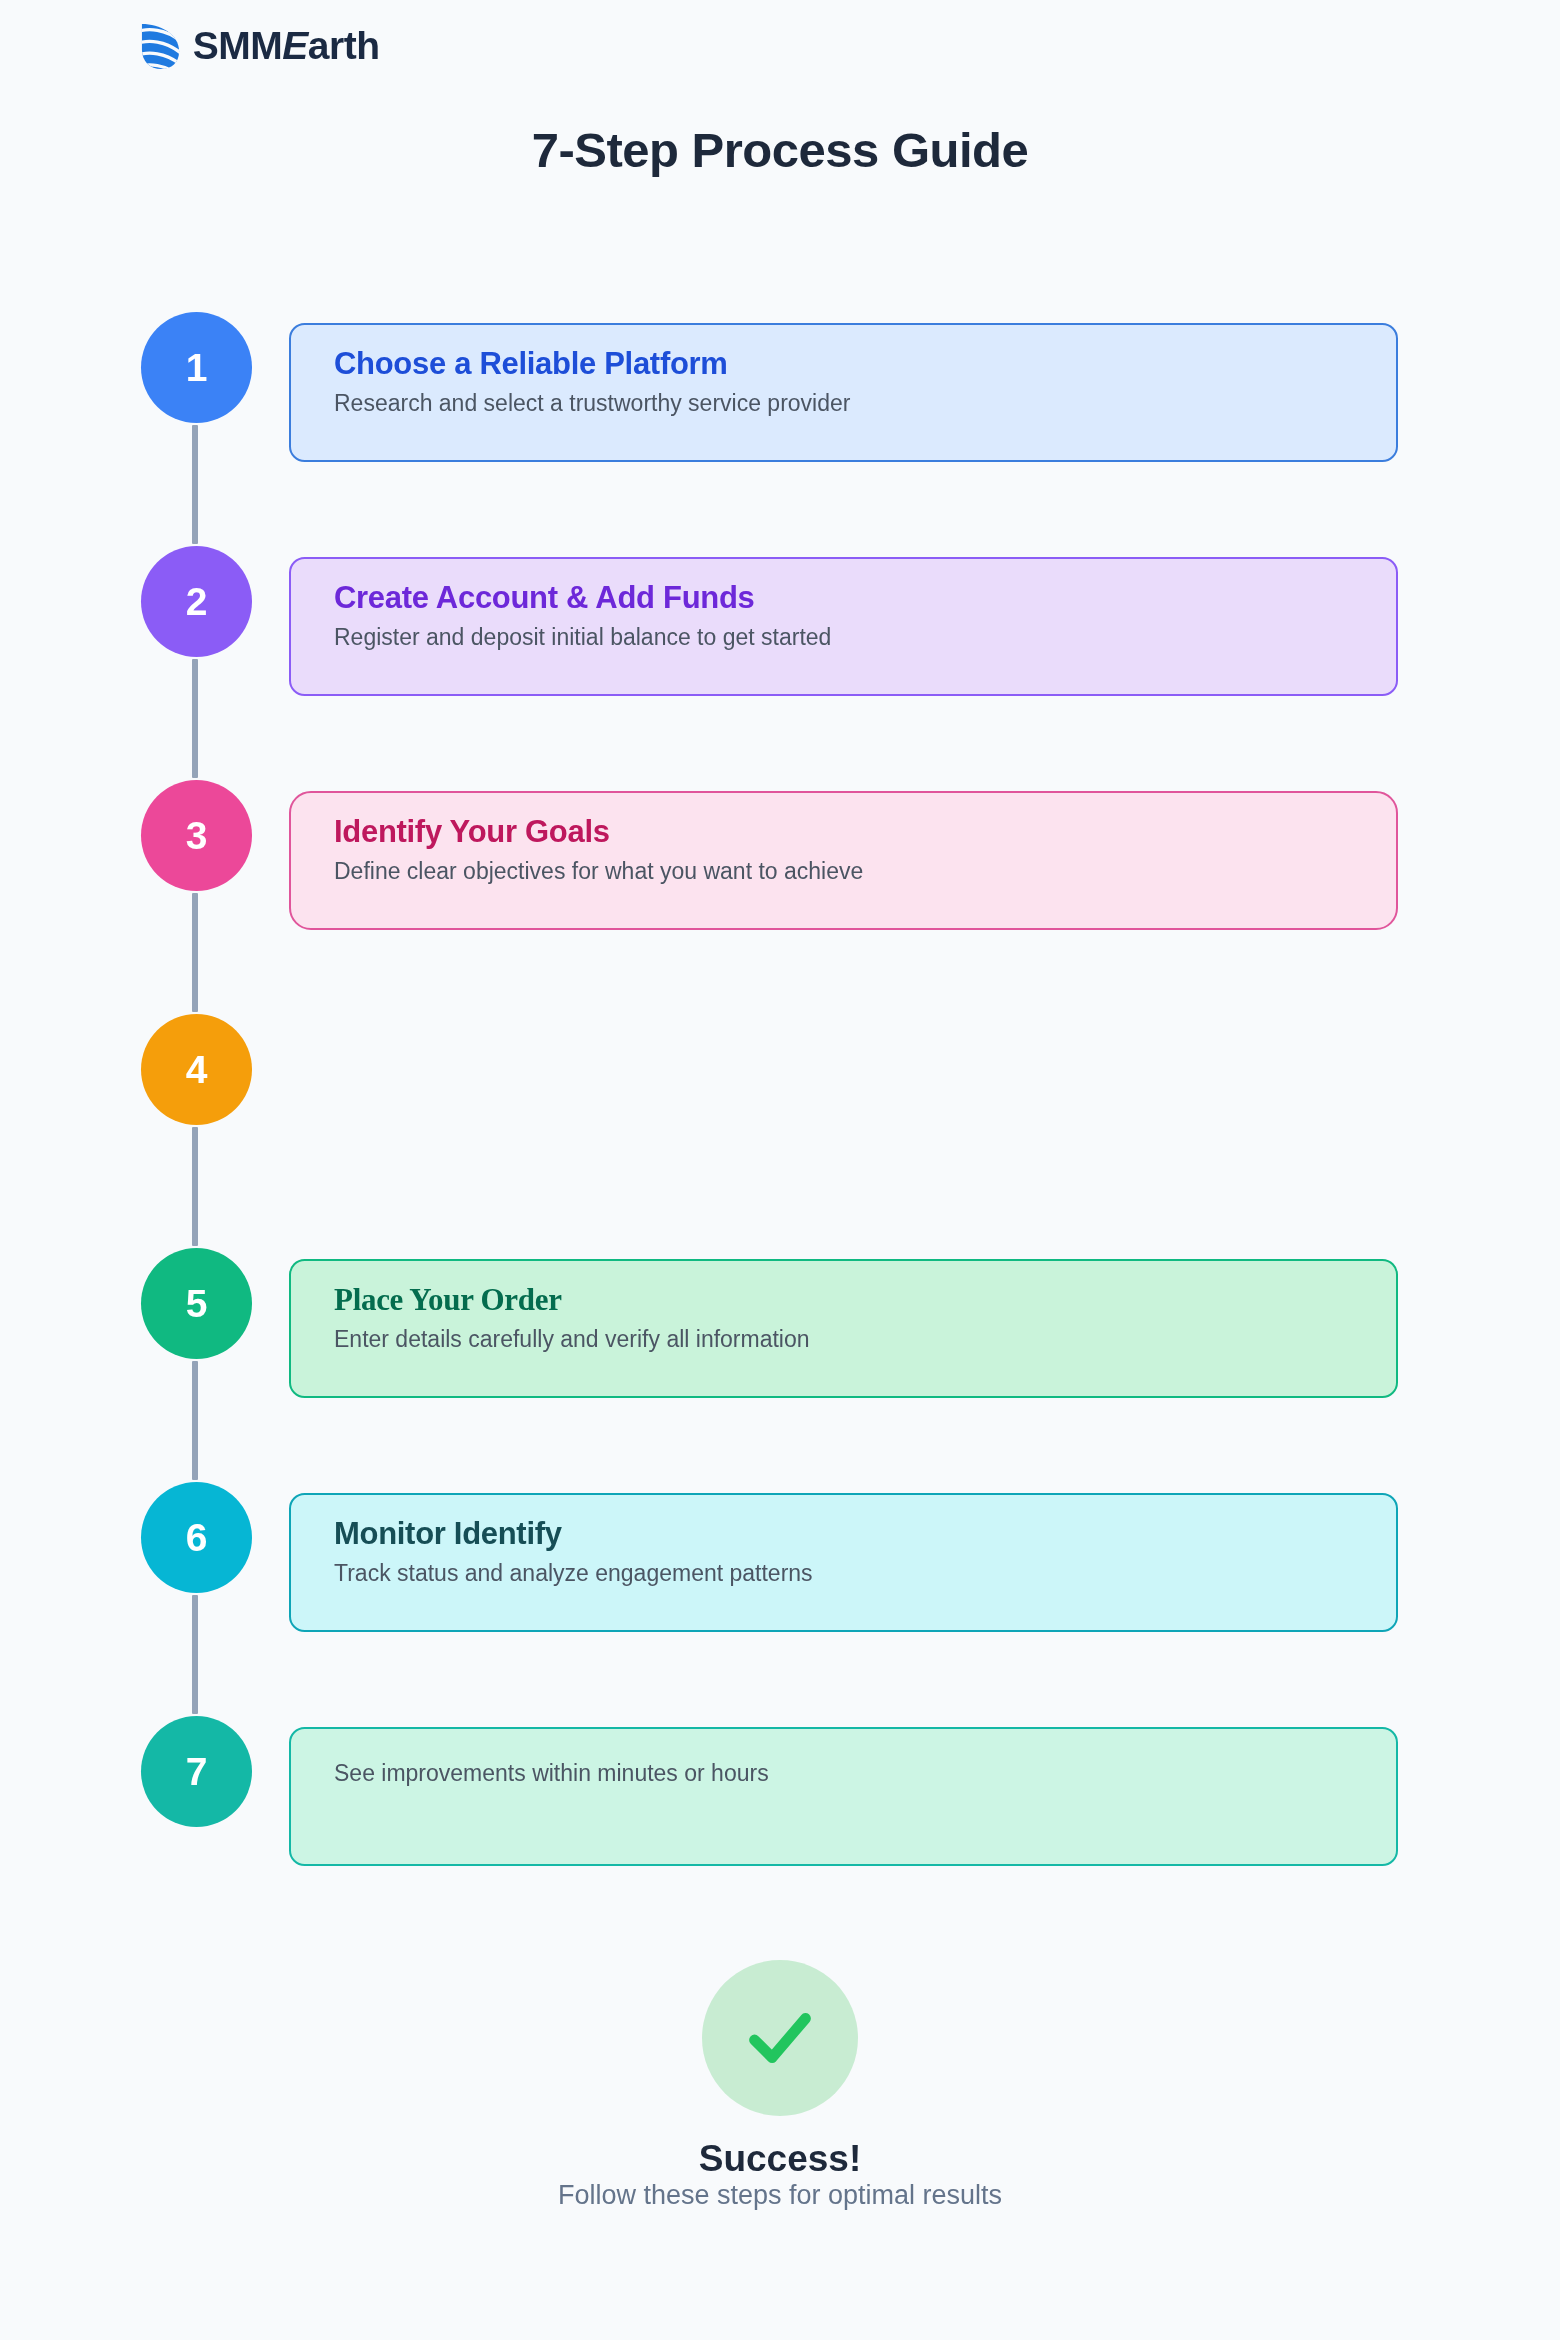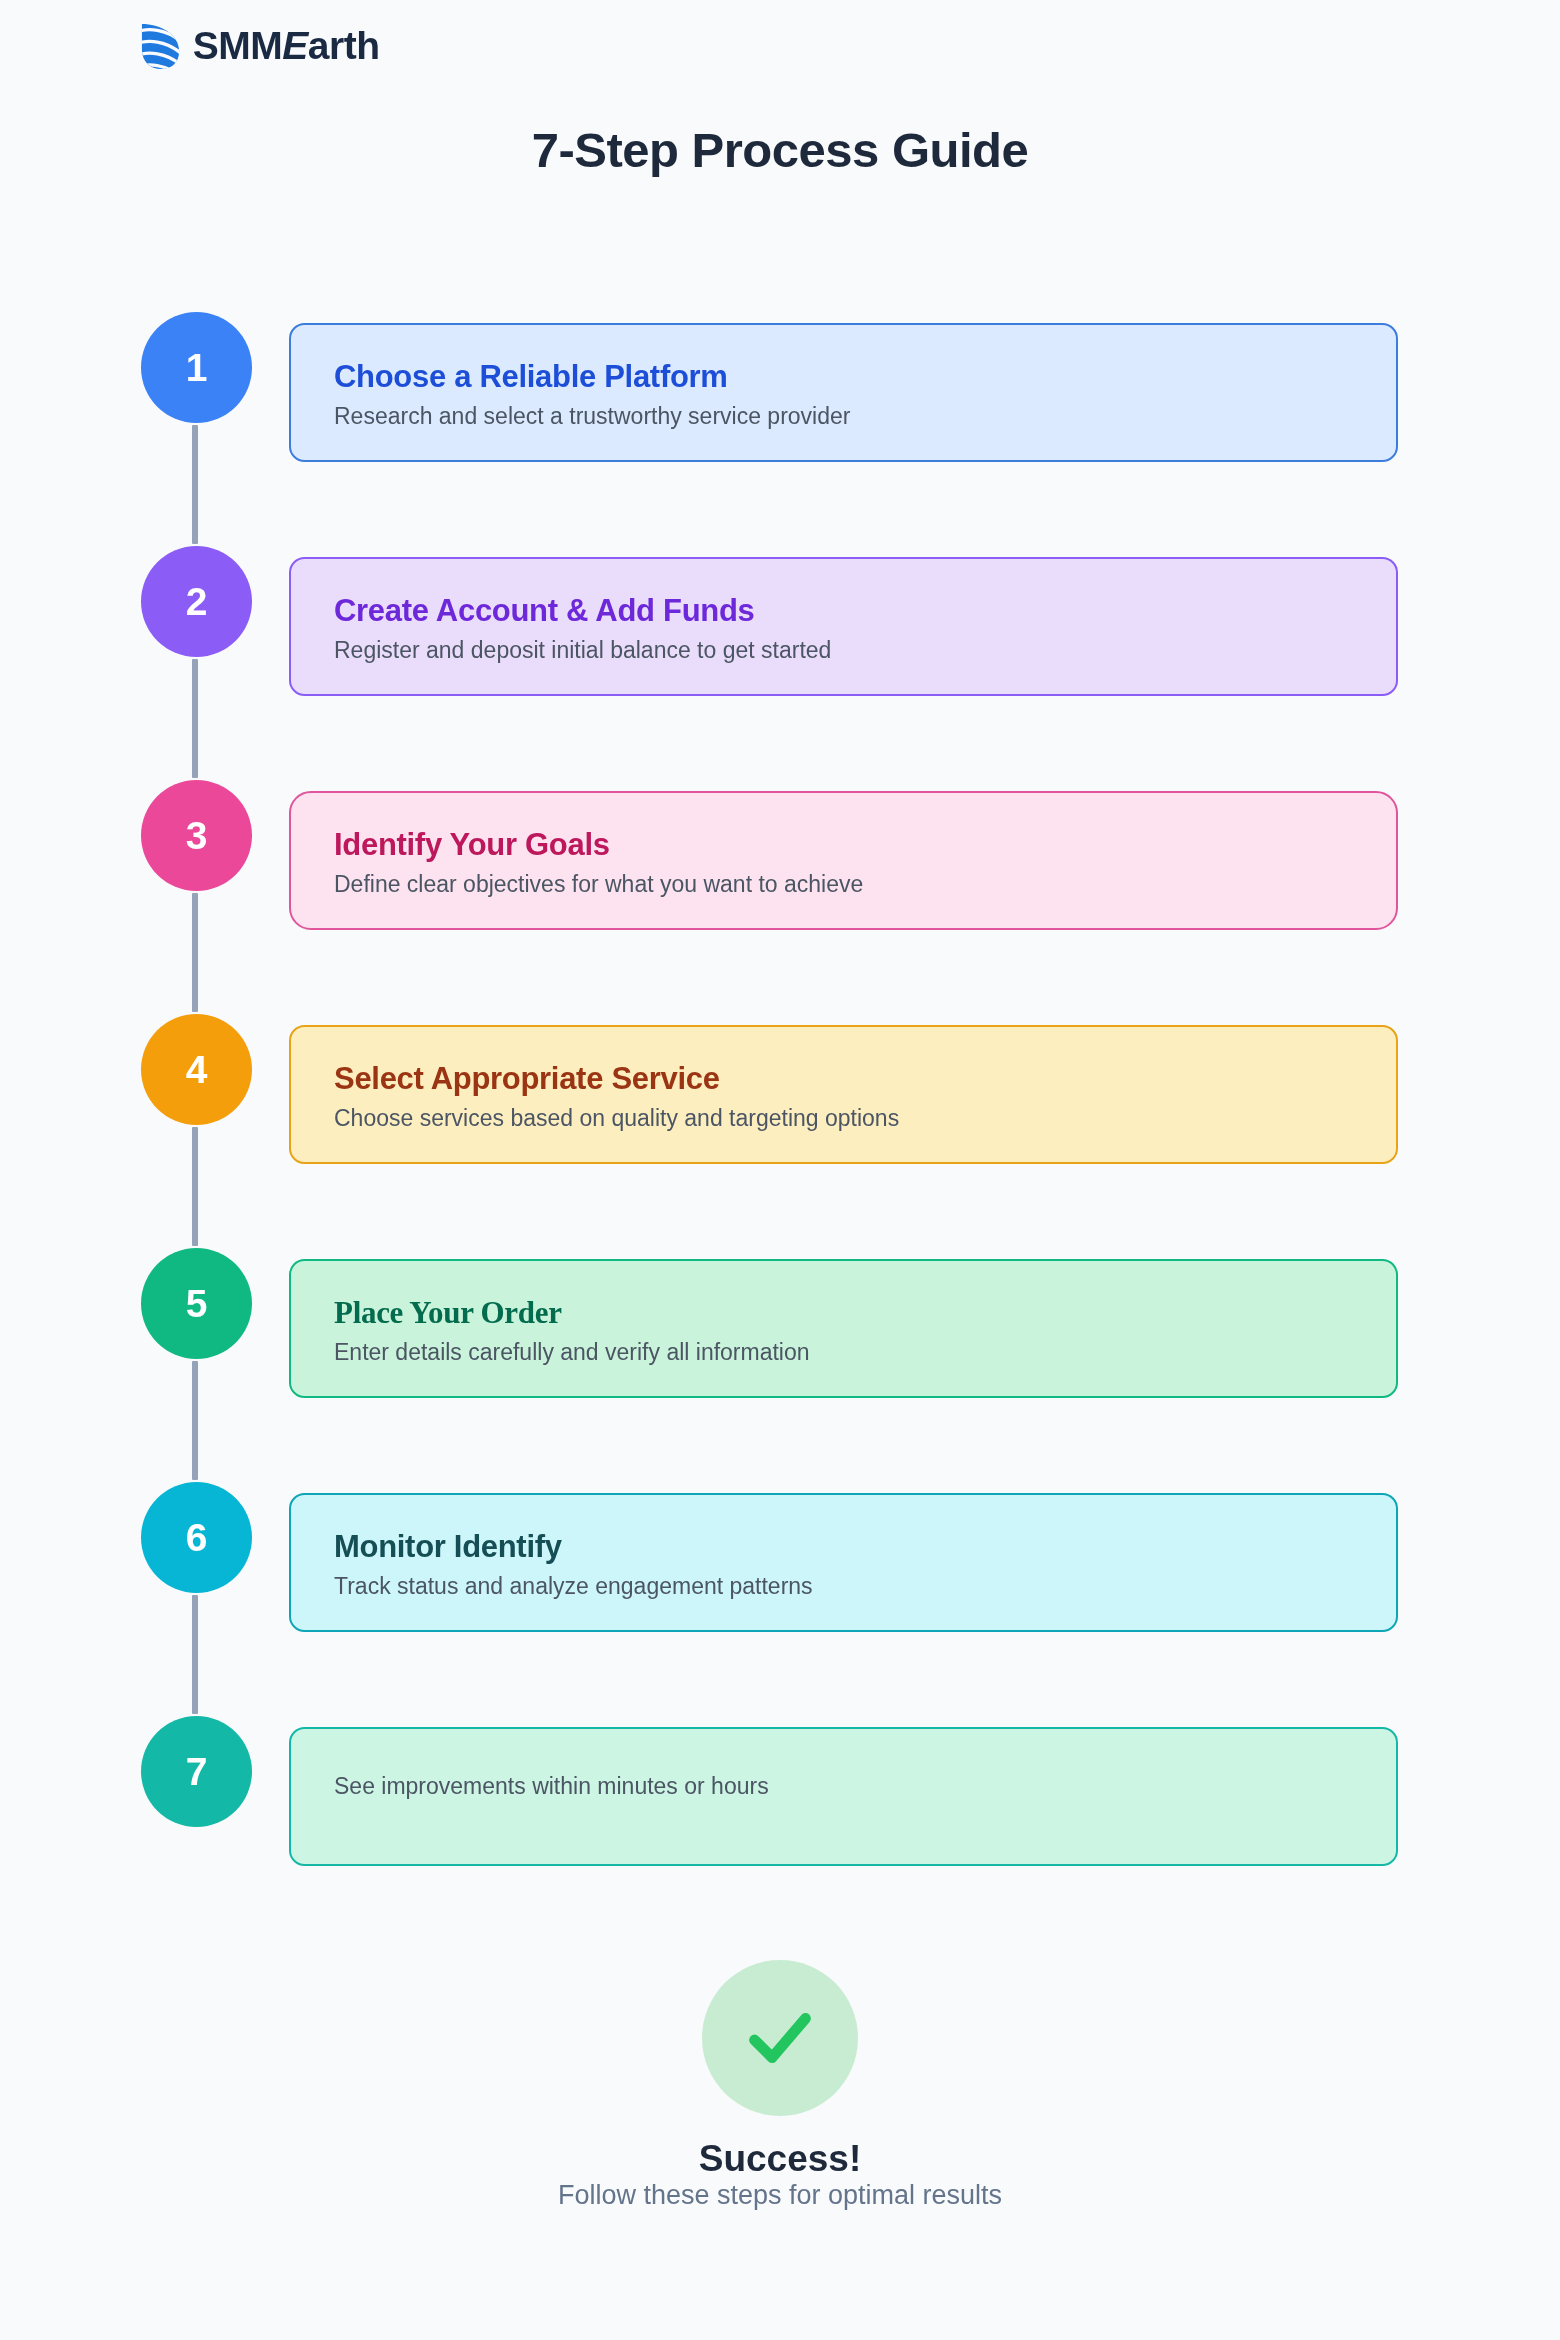--- a/index.html
+++ b/index.html
@@ -58,21 +58,21 @@
     color:#ffffff;
     font-size:39px; font-weight:bold;
     line-height:1;
   }
   .card {
     position:absolute;
     left:289px; top:12.7px;
     width:1109px; height:139px;
     border-radius:15.6px;
     border-style:solid; border-width:2.9px;
-    padding:35px 0 0 43px;
+    padding:22px 0 0 43px;
   }
   .card-title {
     font-size:31px; font-weight:bold;
     line-height:1.1;
     letter-spacing:-0.3px;
   }
   .card-desc {
     margin-top:9px;
     font-size:23px;
     color:#4b5563;
@@ -147,24 +147,20 @@
       <div class="connector" style="background: rgb(148, 163, 184);"></div>
       <div class="bubble" style="background: rgb(236, 72, 153);">3</div>
       <div class="card" style="background: rgb(252, 227, 239); border-color: rgb(224, 85, 155); border-radius: 22px;">
         <div class="card-title" style="color: rgb(190, 24, 93);">Identify Your Goals</div>
         <div class="card-desc" style="color: rgb(75, 85, 99);">Define clear objectives for what you want to achieve</div>
       </div>
     </div>
     <div class="step">
       <div class="connector" style="background: rgb(148, 163, 184);"></div>
       <div class="bubble" style="background: rgb(245, 158, 11);">4</div>
-      <div class="card" style="background: rgb(253, 238, 192); border-color: rgb(232, 163, 23);">
-        <div class="card-title" style="color: rgb(154, 52, 18);">Select Appropriate Service</div>
-        <div class="card-desc" style="color: rgb(75, 85, 99);">Choose services based on quality and targeting options</div>
-      </div>
     </div>
     <div class="step">
       <div class="connector" style="background: rgb(148, 163, 184);"></div>
       <div class="bubble" style="background: rgb(16, 185, 129);">5</div>
       <div class="card" style="background: rgb(201, 243, 218); border-color: rgb(16, 185, 129);">
         <div class="card-title" style="color: rgb(4, 108, 78); font-family: Liberation Serif, serif;">Place Your Order</div>
         <div class="card-desc" style="color: rgb(75, 85, 99);">Enter details carefully and verify all information</div>
       </div>
     </div>
     <div class="step">

